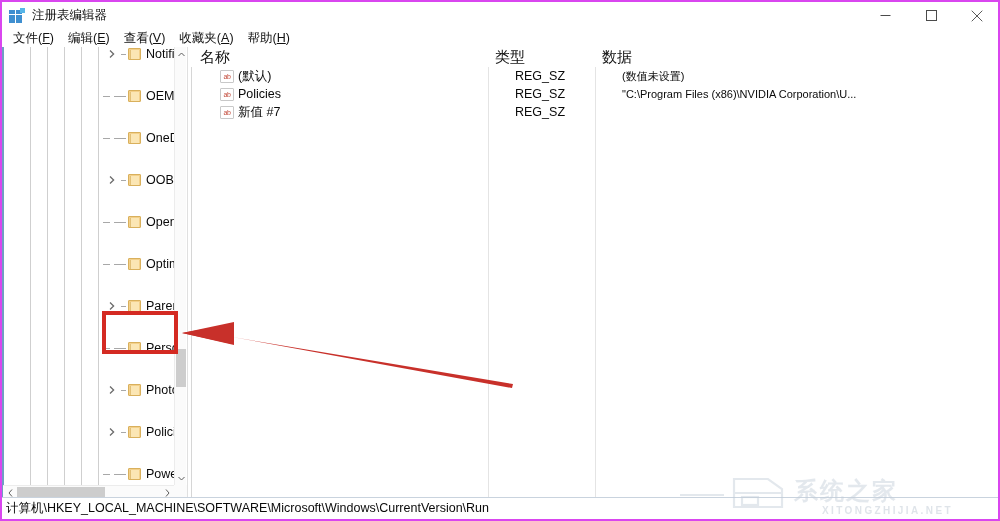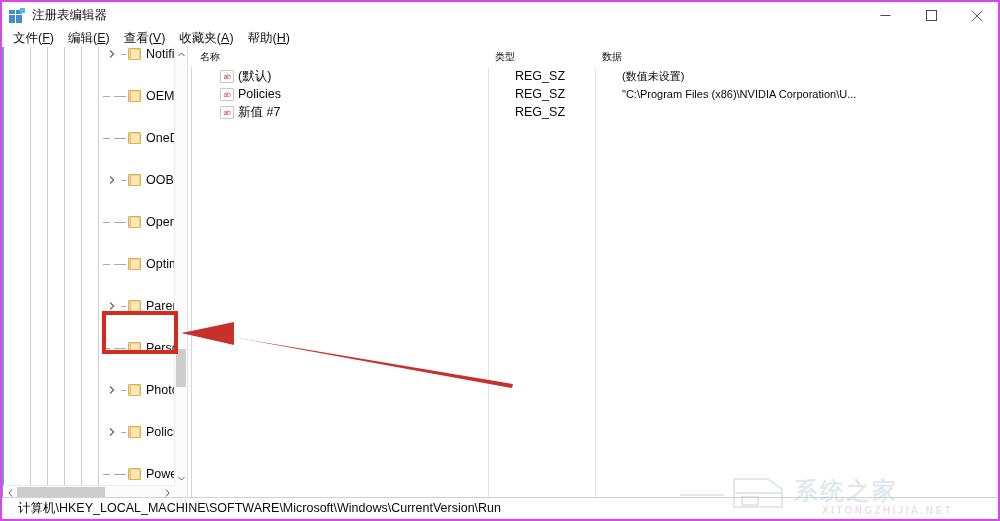--- a/index.html
+++ b/index.html
@@ -311,21 +311,21 @@
   .col-header {
     position: absolute;
     left: 0; top: 0;
     width: 809px;
     height: 20px;
     background: #ffffff;
   }
   .col-header .ch {
     position: absolute;
     top: 2px;
-    font-size: 10px;
+    font-size: 15px;
     color: #111111;
     line-height: 16px;
     white-space: nowrap;
   }
   .col-sep {
     position: absolute;
     top: 0;
     width: 1px;
     height: 452px;
     background: #e4e4e4;
@@ -389,21 +389,21 @@
     left: 0; bottom: 0;
     width: 998px;
     height: 22px;
     background: #ffffff;
     border-top: 1px solid #c9d3de;
     box-sizing: border-box;
     display: flex;
     align-items: center;
   }
   .status-text {
-    margin-left: 16px;
+    margin-left: 4px;
     font-size: 12.5px;
     color: #0a0a0a;
     white-space: nowrap;
     line-height: 1;
   }
 
   
   .anno-rect {
     position: absolute;
     left: 100px;

